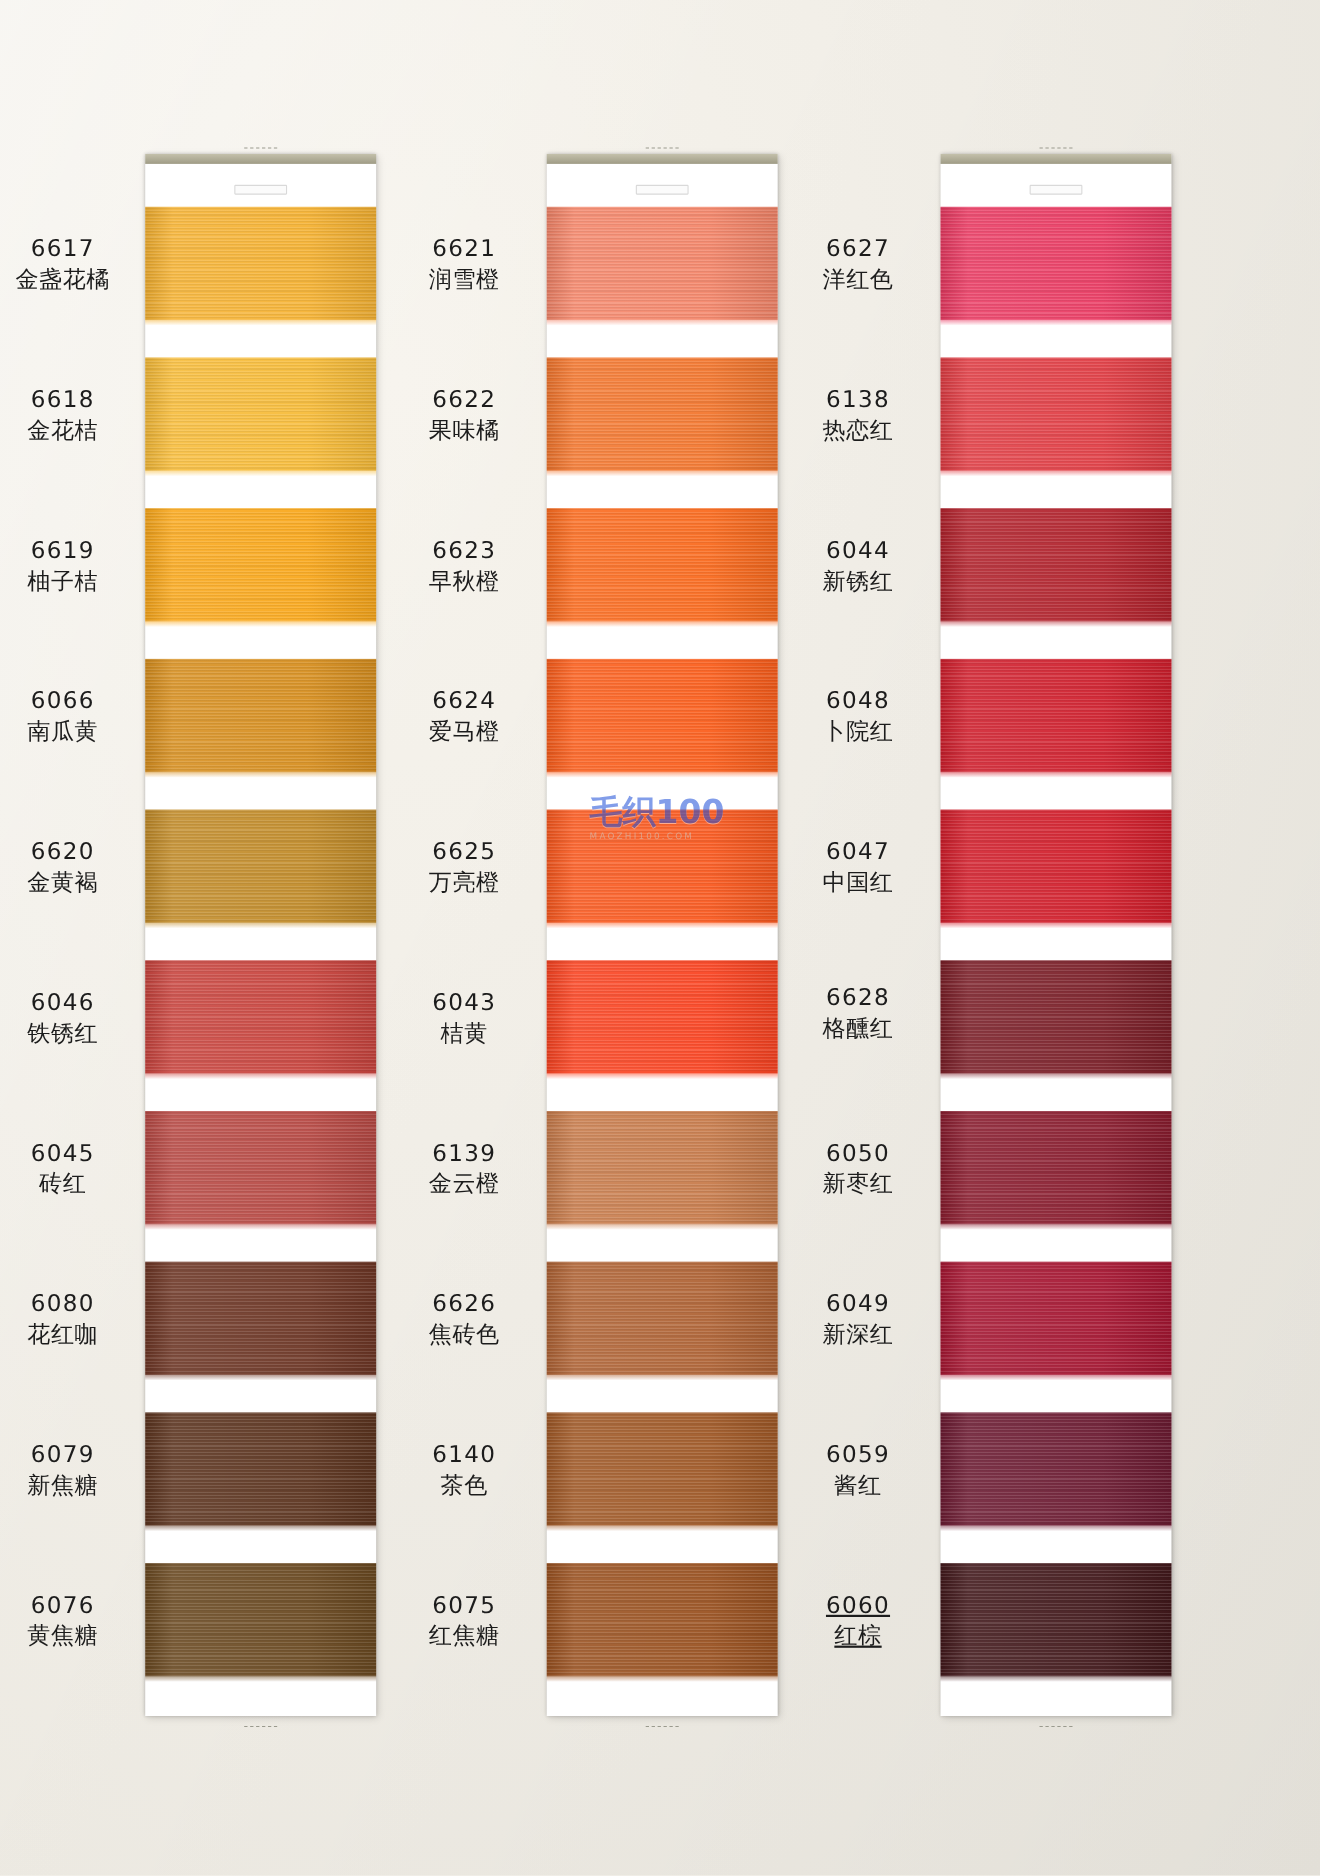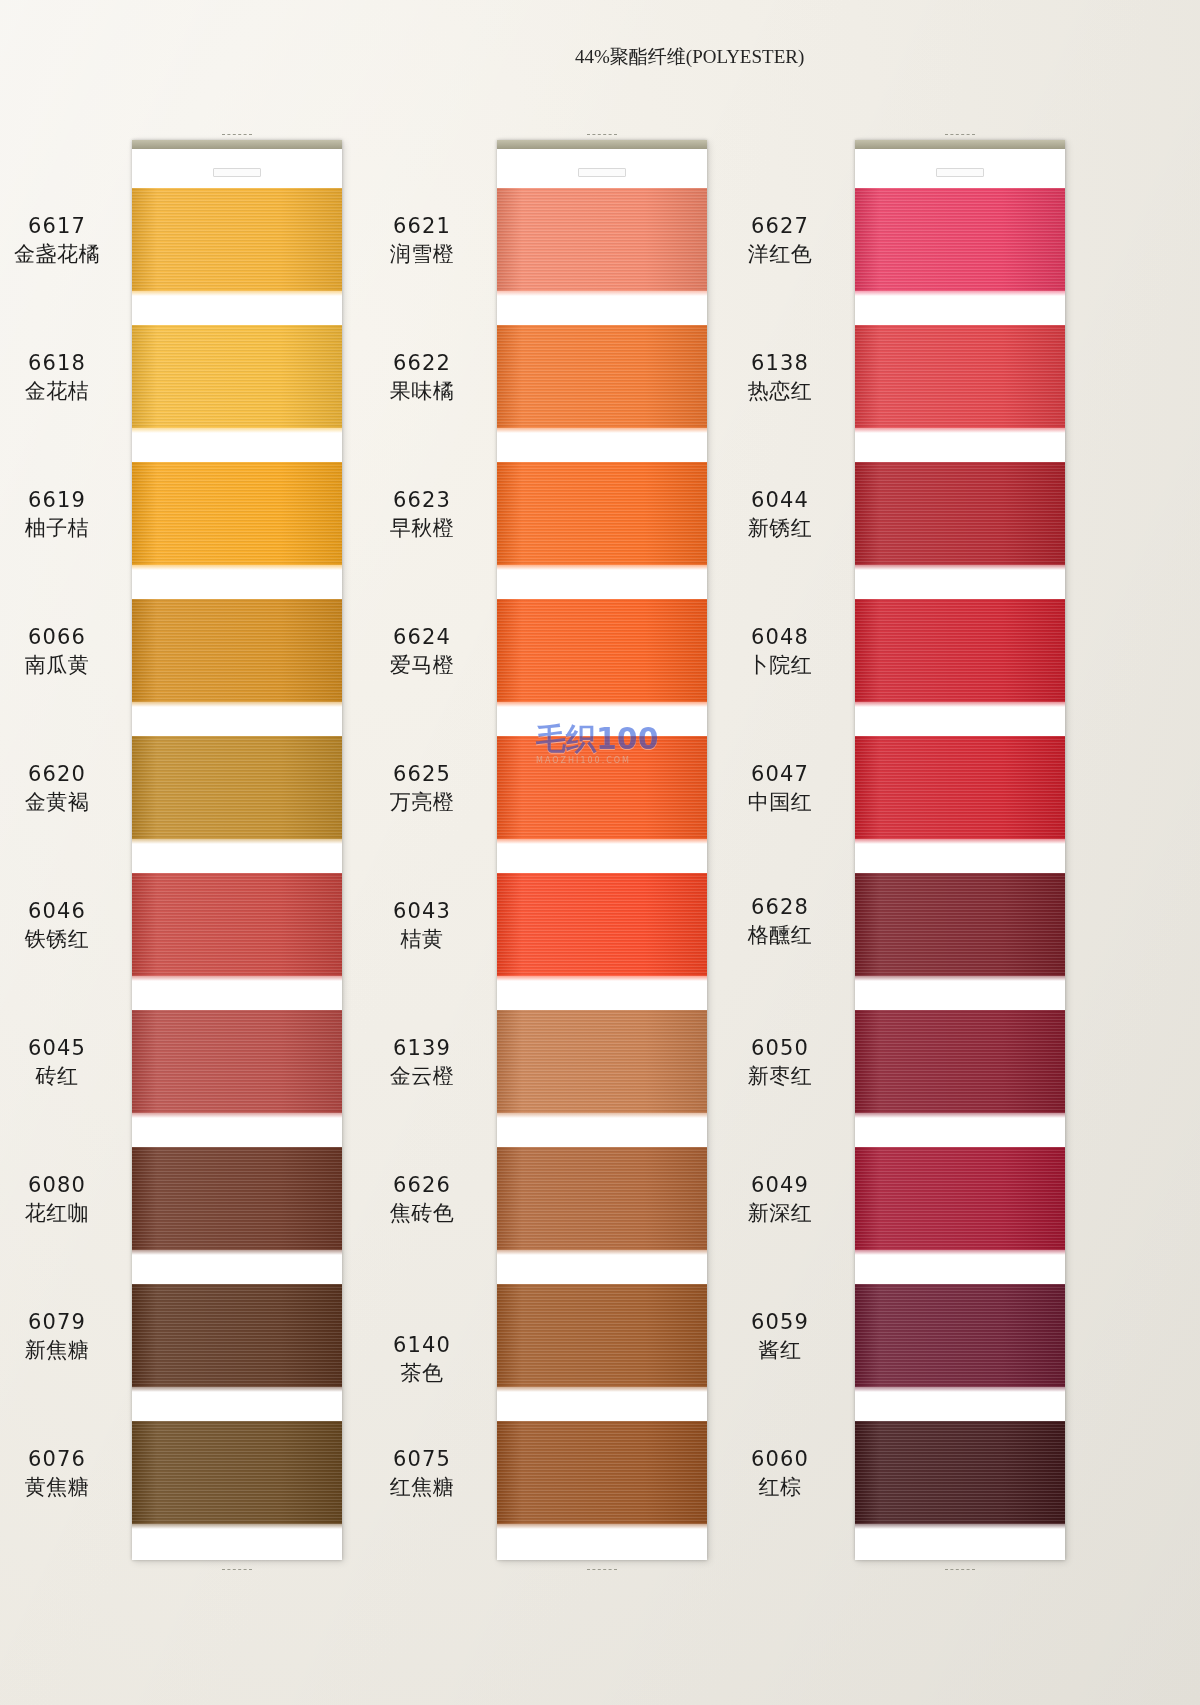--- a/index.html
+++ b/index.html
@@ -124,21 +124,20 @@
     width:30px;border-top:1px dashed #9a9a8e;
   }
 </style>
 </head>
 <body>
 
 <div id="paper"></div>
 
 <div id="header">
   <div id="comp">
-    <span class="l2">44%聚酯纤维(POLYESTER)</span>
   </div>
 </div>
 
 <div class="column col1">
   <div class="card">
     <div class="card-top-edge"></div>
     <div class="notch"></div>
     <div class="cutmark-top"></div>
     <div class="cutmark"></div>
   </div>
@@ -254,21 +253,21 @@
       <span class="name">金云橙</span>
     </div>
     <div class="swatch" style="top: 1007px; height: 103px; background-color: rgb(176, 100, 54);"></div>
     <div class="fuzz" style="top: 1110px; background: linear-gradient(rgb(176, 100, 54), rgba(255, 255, 255, 0));"></div>
     <div class="label lab-col2" style="top: 1032.5px;">
       <span class="code">6626</span>
       <span class="name">焦砖色</span>
     </div>
     <div class="swatch" style="top: 1144px; height: 103px; background-color: rgb(161, 90, 40);"></div>
     <div class="fuzz" style="top: 1247px; background: linear-gradient(rgb(161, 90, 40), rgba(255, 255, 255, 0));"></div>
-    <div class="label lab-col2" style="top: 1169.5px; margin-top: 23px;">
+    <div class="label lab-col2" style="top: 1169.5px;">
       <span class="code">6140</span>
       <span class="name">茶色</span>
     </div>
     <div class="swatch" style="top: 1281px; height: 103px; background-color: rgb(155, 83, 34);"></div>
     <div class="fuzz" style="top: 1384px; background: linear-gradient(rgb(155, 83, 34), rgba(255, 255, 255, 0));"></div>
     <div class="label lab-col2" style="top: 1306.5px;">
       <span class="code">6075</span>
       <span class="name">红焦糖</span>
     </div>
   </div>
@@ -329,21 +328,21 @@
       <span class="name">新深红</span>
     </div>
     <div class="swatch" style="top: 1144px; height: 103px; background-color: rgb(109, 28, 51);"></div>
     <div class="fuzz" style="top: 1247px; background: linear-gradient(rgb(109, 28, 51), rgba(255, 255, 255, 0));"></div>
     <div class="label lab-col3" style="top: 1169.5px;">
       <span class="code">6059</span>
       <span class="name">酱红</span>
     </div>
     <div class="swatch" style="top: 1281px; height: 103px; background-color: rgb(67, 25, 28);"></div>
     <div class="fuzz" style="top: 1384px; background: linear-gradient(rgb(67, 25, 28), rgba(255, 255, 255, 0));"></div>
-    <div class="label lab-col3" style="top: 1306.5px;">
+    <div class="label lab-col3" style="top: 1306.5px; text-decoration: underline;">
       <span class="code">6060</span>
       <span class="name">红棕</span>
     </div>
   </div>
 
 <div id="watermark">
   <div id="wm-main">毛织100</div>
   <div id="wm-sub">MAOZHI100.COM</div>
 </div>
 

